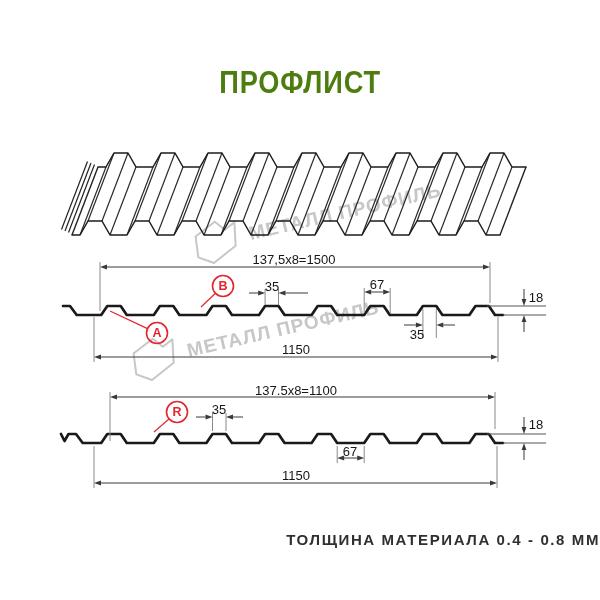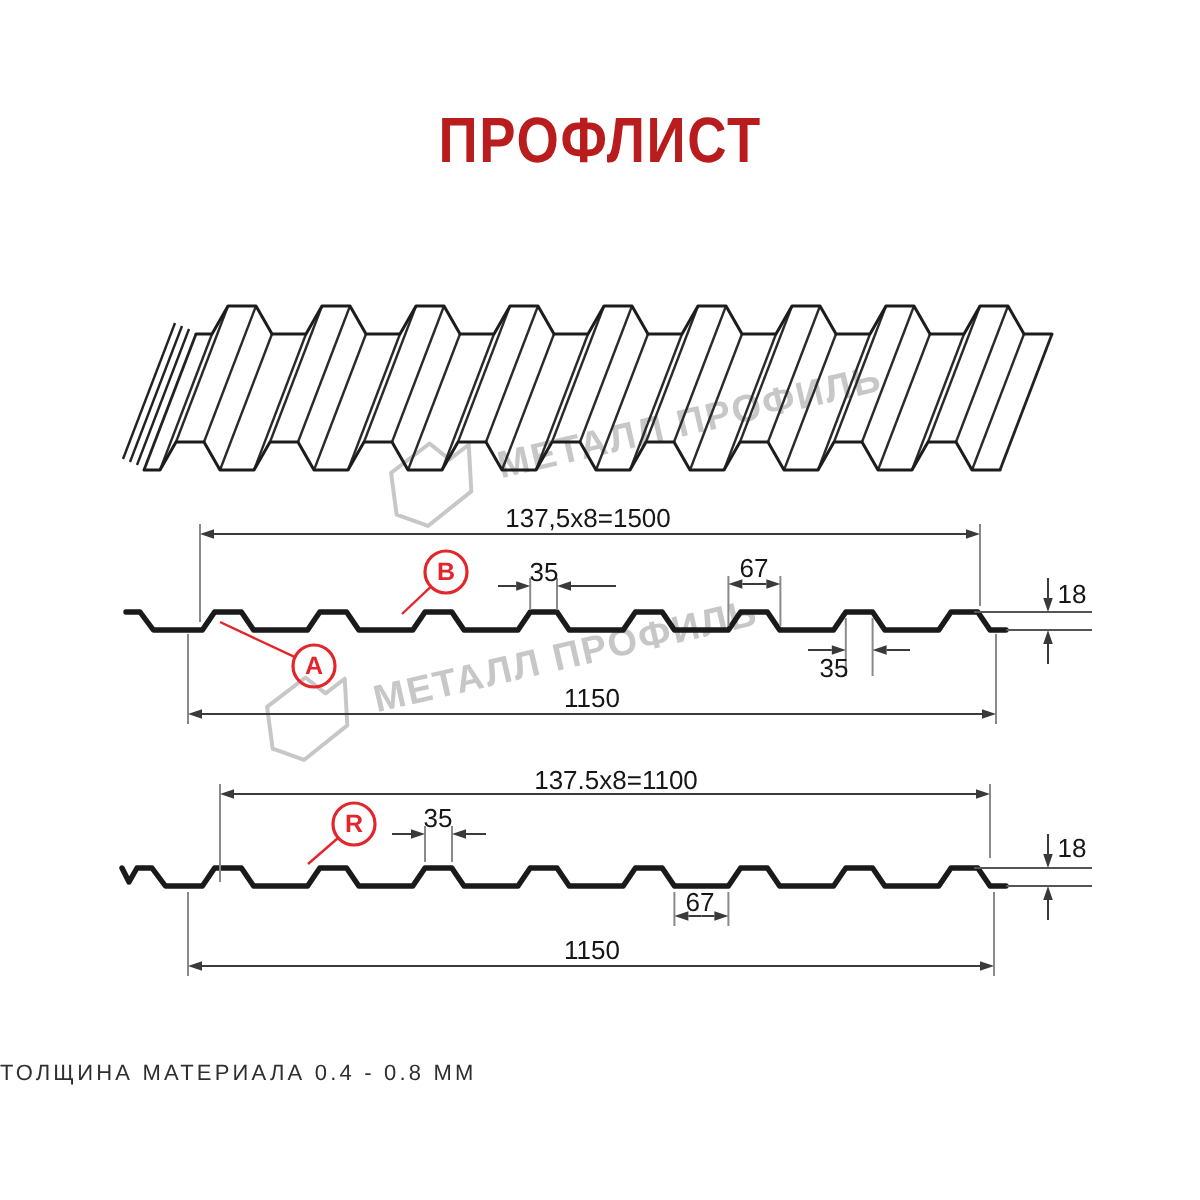--- a/index.html
+++ b/index.html
@@ -1,24 +1,24 @@
 <!DOCTYPE html>
 <html><head>
 <meta charset="utf-8">
 <style>
   html,body{margin:0;padding:0;background:#ffffff;}
   body{width:600px;height:600px;font-family:"Liberation Sans",sans-serif;}
   .stage{position:relative;width:600px;height:600px;background:#fff;overflow:hidden;}
-  .title{position:absolute;top:52px;left:0;width:100%;text-align:center;
-         font-size:32px;font-weight:bold;color:#b91c1c;letter-spacing:1px;}
+  .title{position:absolute;top:64px;left:0;width:100%;text-align:center;
+         font-size:32px;font-weight:bold;color:#4d7c0f;letter-spacing:1px;}
   .title .sq{display:inline-block;transform:scaleX(.85);transform-origin:center;}
   .subtitle{position:absolute;top:90px;left:0;width:100%;text-align:center;
             font-size:15px;font-weight:bold;color:#1e1e1e;letter-spacing:.5px;}
-  .footer{position:absolute;top:531px;left:0;width:100%;text-align:left;
-          font-size:11px;font-weight:normal;color:#2f2f2f;letter-spacing:1.6px;}
+  .footer{position:absolute;top:531px;left:0;width:100%;text-align:right;
+          font-size:15px;font-weight:bold;color:#2f2f2f;letter-spacing:1.6px;}
   .lbl{position:absolute;transform:translate(-50%,-50%);font-size:13px;color:#161616;
        white-space:nowrap;line-height:1;}
   .marker{position:absolute;transform:translate(-50%,-50%);font-size:12.5px;font-weight:bold;
           line-height:1;}
   .wm{position:absolute;display:flex;align-items:center;gap:9px;color:#c7c7c7;
       font-weight:bold;font-size:19px;letter-spacing:1px;white-space:nowrap;
       transform-origin:0 50%;}
   .wm1{left:190px;top:225px;transform:rotate(-13deg);}
   .wm2{left:128px;top:342px;transform:rotate(-13deg);}
   svg.draw{position:absolute;left:0;top:0;pointer-events:none;}
@@ -167,21 +167,21 @@
 
   <span class="lbl" style="left:294px;top:259px">137,5x8=1500</span>
   <span class="lbl" style="left:272px;top:286px">35</span>
   <span class="lbl" style="left:377px;top:284px">67</span>
   <span class="lbl" style="left:417px;top:334px">35</span>
   <span class="lbl" style="left:536px;top:297px">18</span>
   <span class="lbl" style="left:296px;top:349px">1150</span>
   <span class="marker" style="left: 157px; top: 333px; color: rgb(227, 38, 44);">A</span>
   <span class="marker" style="left: 223px; top: 286px; color: rgb(227, 38, 44);">B</span>
 
-  <span class="lbl" style="left:308px;top:390px">137.5x8=1100</span>
+  <span class="lbl" style="left:296px;top:390px">137.5x8=1100</span>
   <span class="lbl" style="left:219px;top:409px">35</span>
   <span class="lbl" style="left:350px;top:451px">67</span>
   <span class="lbl" style="left:536px;top:424px">18</span>
   <span class="lbl" style="left:296px;top:475px">1150</span>
   <span class="marker" style="left: 177px; top: 412px; color: rgb(227, 38, 44);">R</span>
 
   <div class="footer">ТОЛЩИНА МАТЕРИАЛА 0.4 - 0.8 ММ</div>
 </div>
 
 </body></html>

